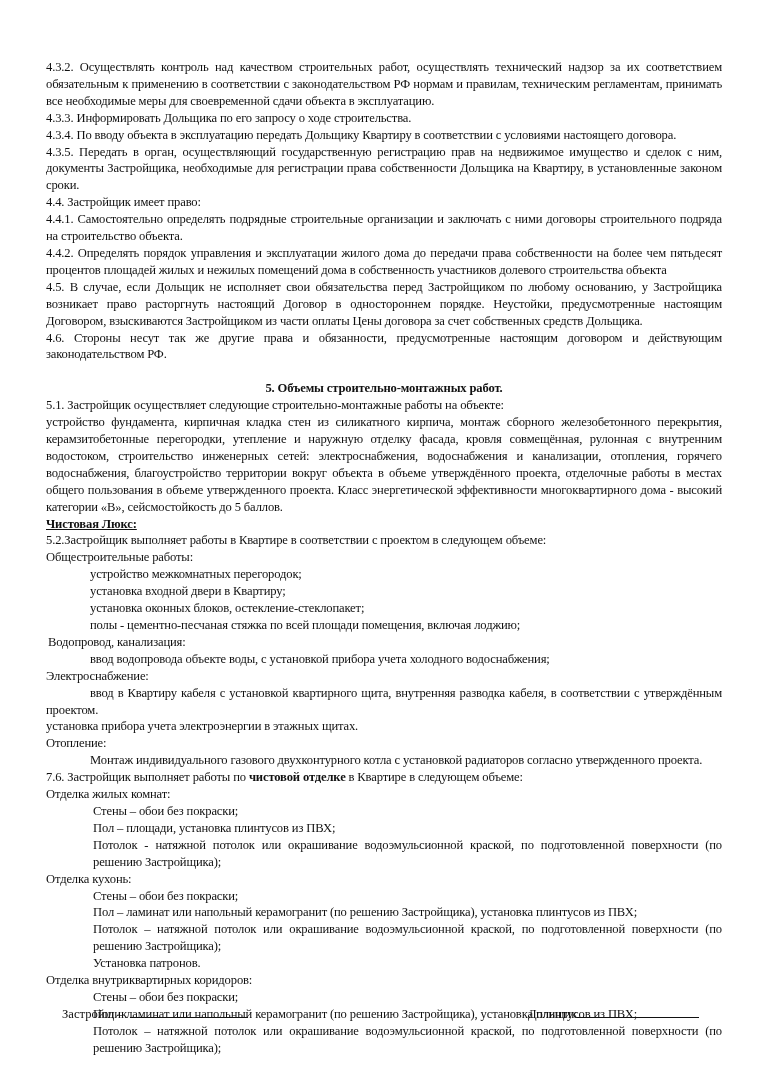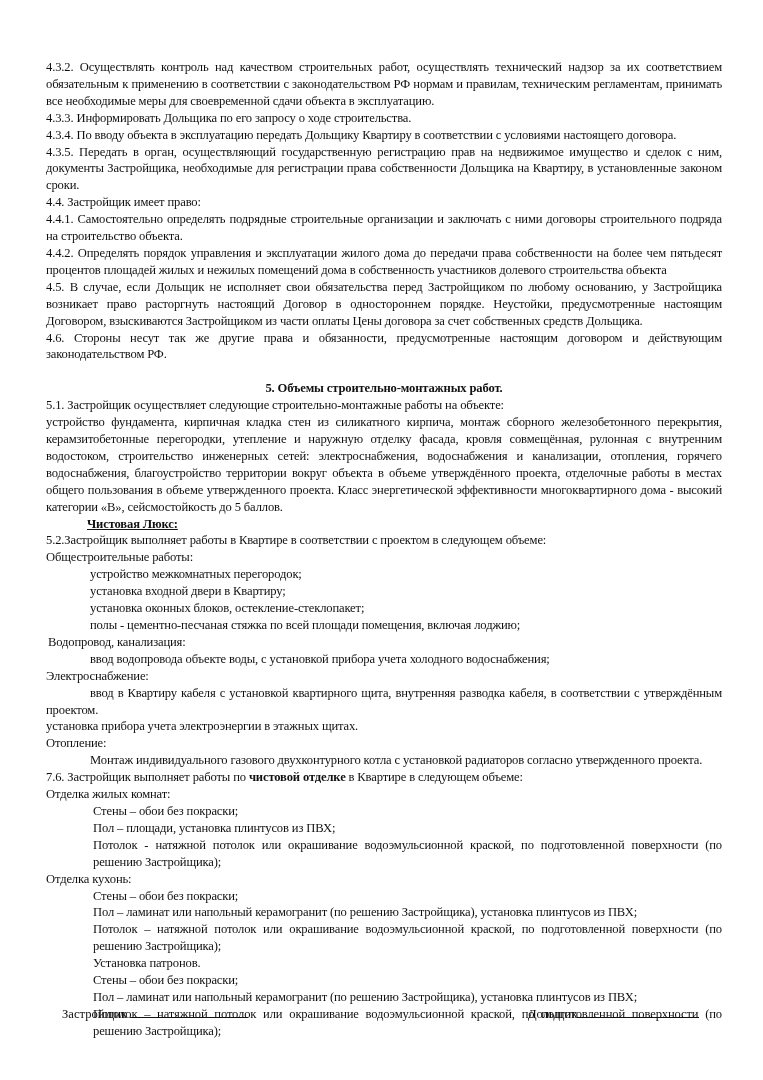--- a/index.html
+++ b/index.html
@@ -6,21 +6,21 @@
   body { width: 763px; height: 1080px; overflow: hidden; position: relative; }
   .page {
     position: absolute; left: 46px; top: 59px; width: 676px;
     font-family: "Liberation Serif", "DejaVu Serif", serif;
     font-size: 12.6px; line-height: 16.9px; color: #111;
     letter-spacing: -0.15px;
   }
   .p { margin: 0; text-align: justify; }
   .center { text-align: center; font-weight: bold; margin-top: 17px; }
   .u { }
-  .ub { text-decoration: underline; font-weight: bold; margin-left: 41px; }
+  .ub { text-decoration: underline; font-weight: bold; }
   .ind { padding-left: 44px; }
   .ind2 { padding-left: 47px; }
   .first { text-indent: 44px; }
   b { font-weight: bold; }
   .sig {
     position: absolute; top: 1005px; left: 46px; width: 660px;
     font-family: "Liberation Serif", "DejaVu Serif", serif;
     font-size: 12.6px; color: #111;
   }
   .sig .left { position: absolute; left: 16px; }
@@ -68,20 +68,21 @@
   <p class="p ind2">Стены – обои без покраски;</p>
   <p class="p ind2">Пол – площади, установка плинтусов из ПВХ;</p>
   <p class="p ind2">Потолок - натяжной потолок или окрашивание водоэмульсионной краской, по подготовленной поверхности (по решению Застройщика);</p>
 
   <p class="p"><span class="u">Отделка кухонь:</span></p>
   <p class="p ind2">Стены –  обои без покраски;</p>
   <p class="p ind2">Пол – ламинат или  напольный керамогранит (по решению Застройщика), установка плинтусов из ПВХ;</p>
   <p class="p ind2">Потолок – натяжной потолок или окрашивание водоэмульсионной краской, по подготовленной поверхности (по решению Застройщика);</p>
   <p class="p ind2">Установка патронов.</p>
 
+  <p class="p"><span class="u">Отделка внутриквартирных коридоров:</span></p>
   <p class="p ind2">Стены – обои без покраски;</p>
   <p class="p ind2">Пол – ламинат или напольный керамогранит (по решению Застройщика),  установка плинтусов из ПВХ;</p>
   <p class="p ind2">Потолок – натяжной потолок или окрашивание водоэмульсионной краской, по подготовленной поверхности (по решению Застройщика);</p>
 </div>
 
 <div class="sig">
   <span class="left">
     <span>Застройщик</span>
     <span class="line" style="width:118px"></span>
   </span>

